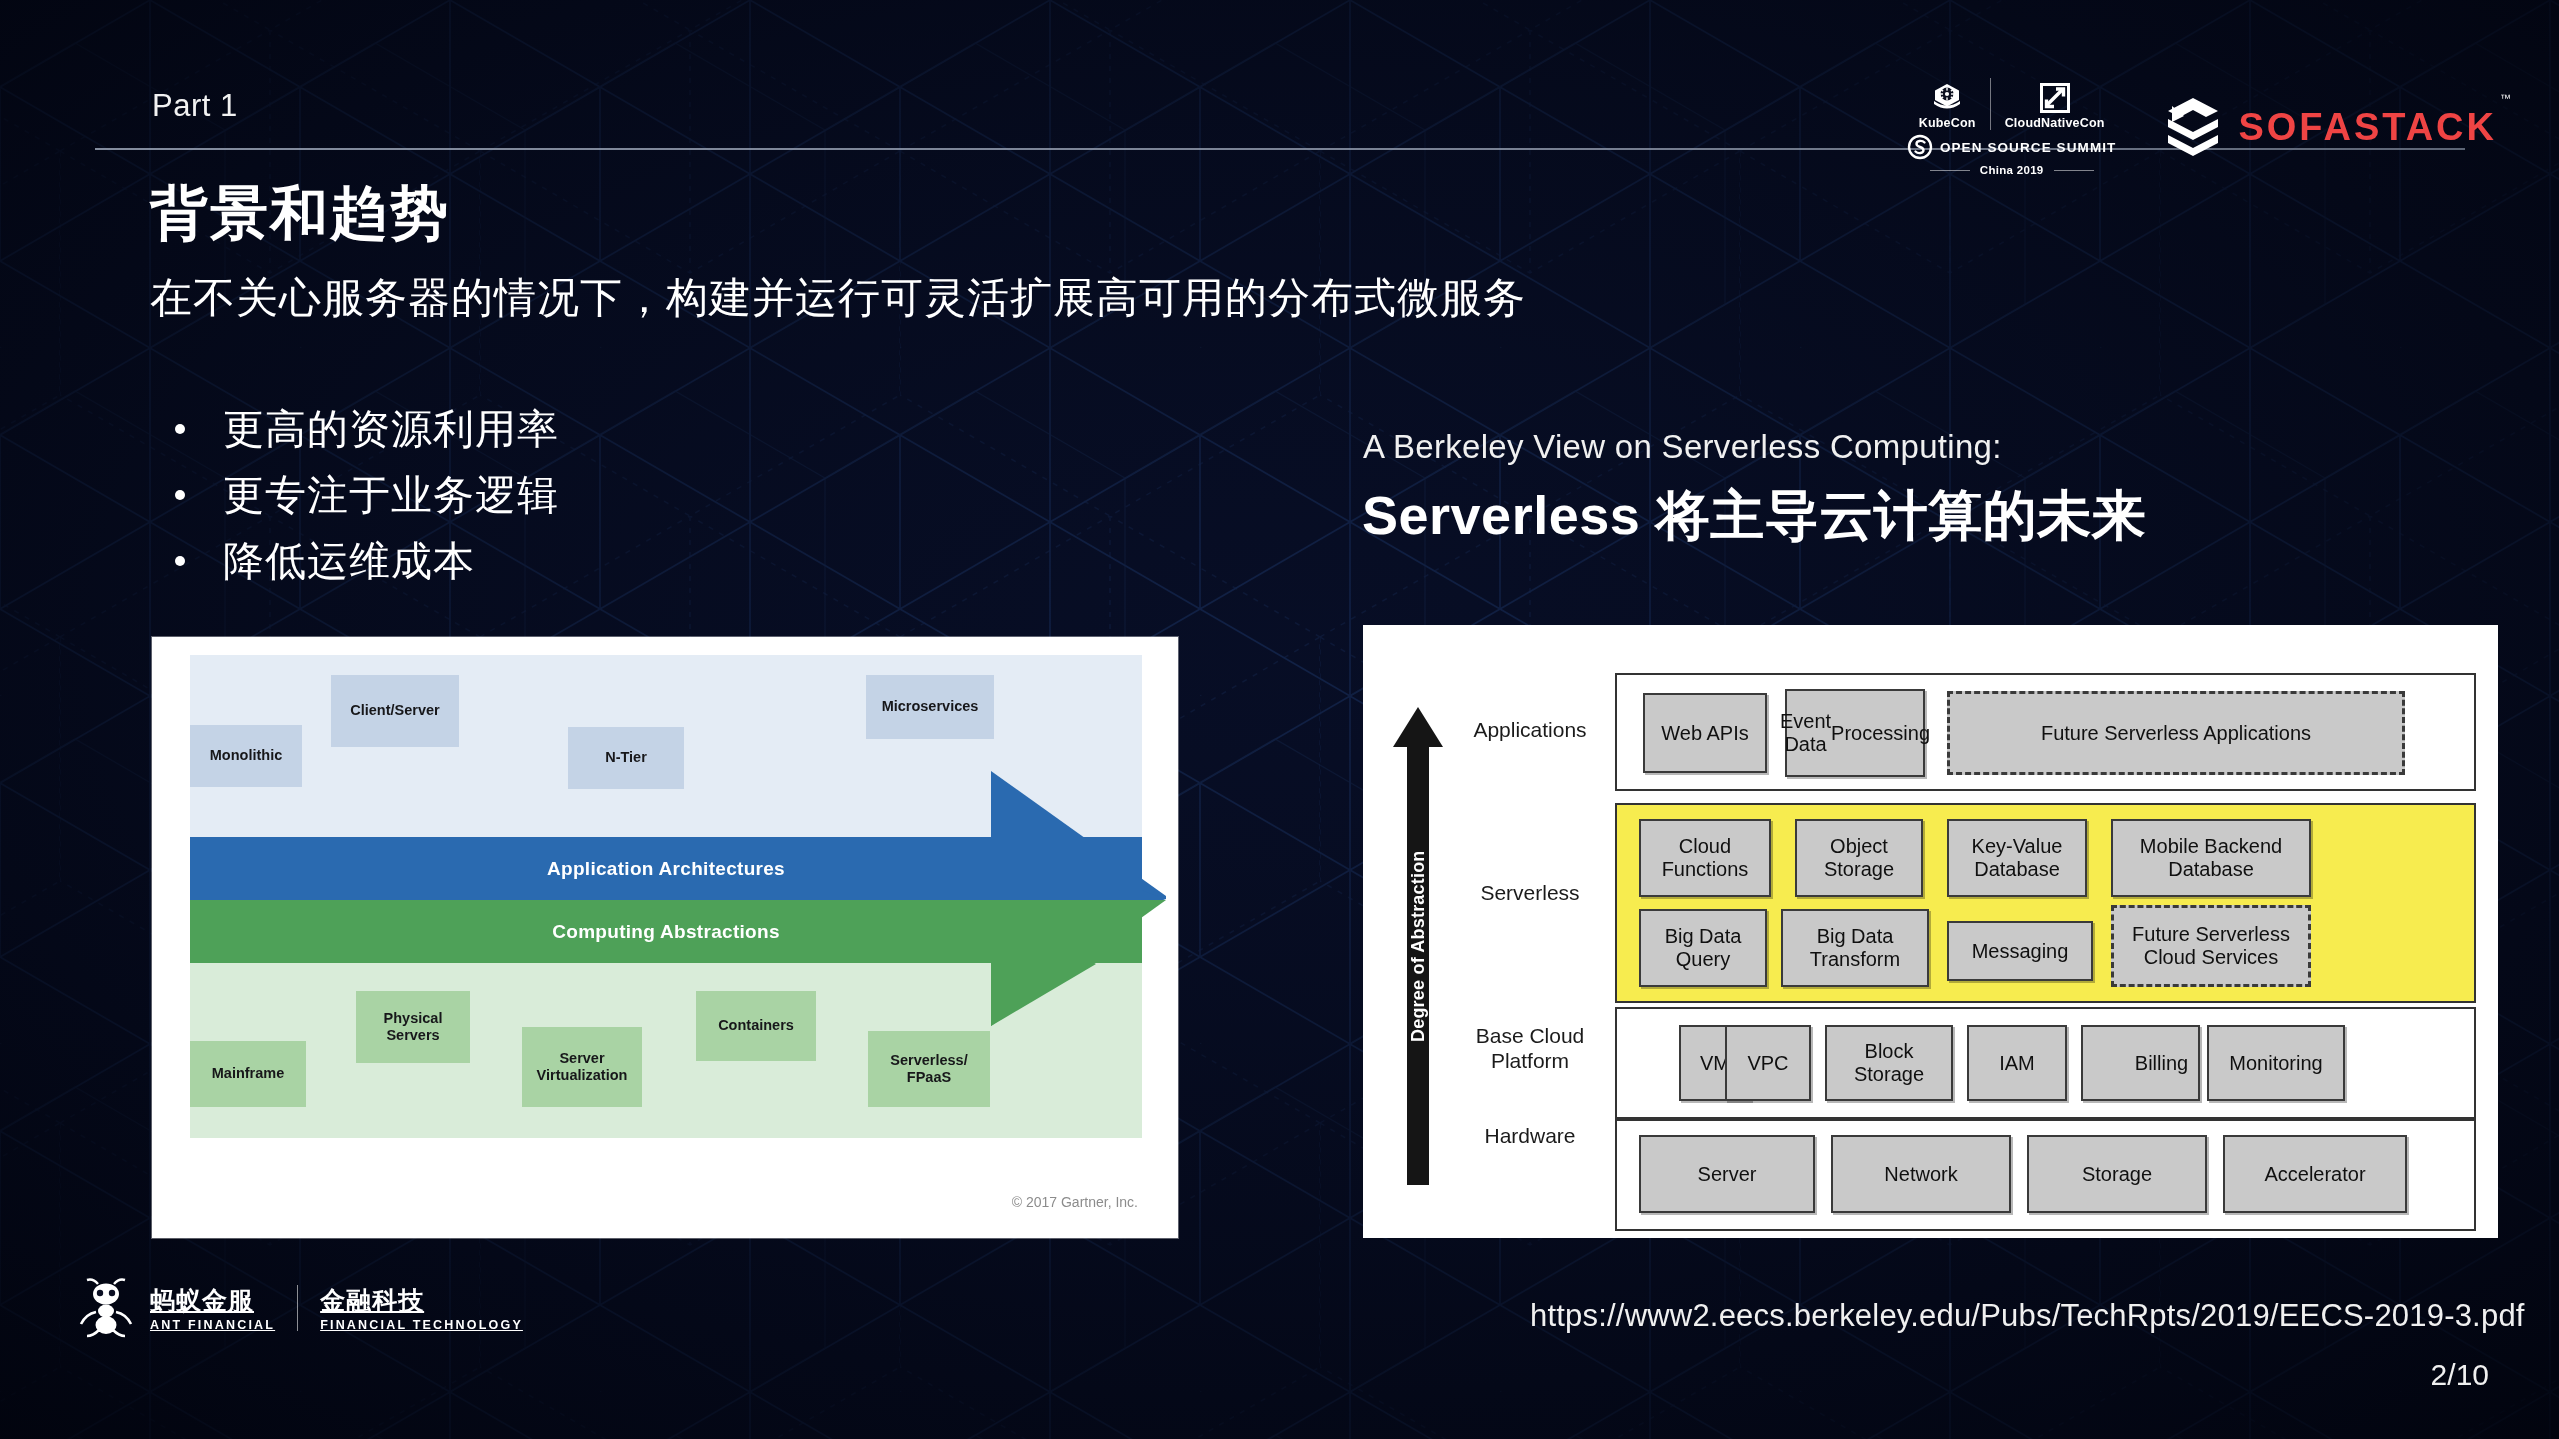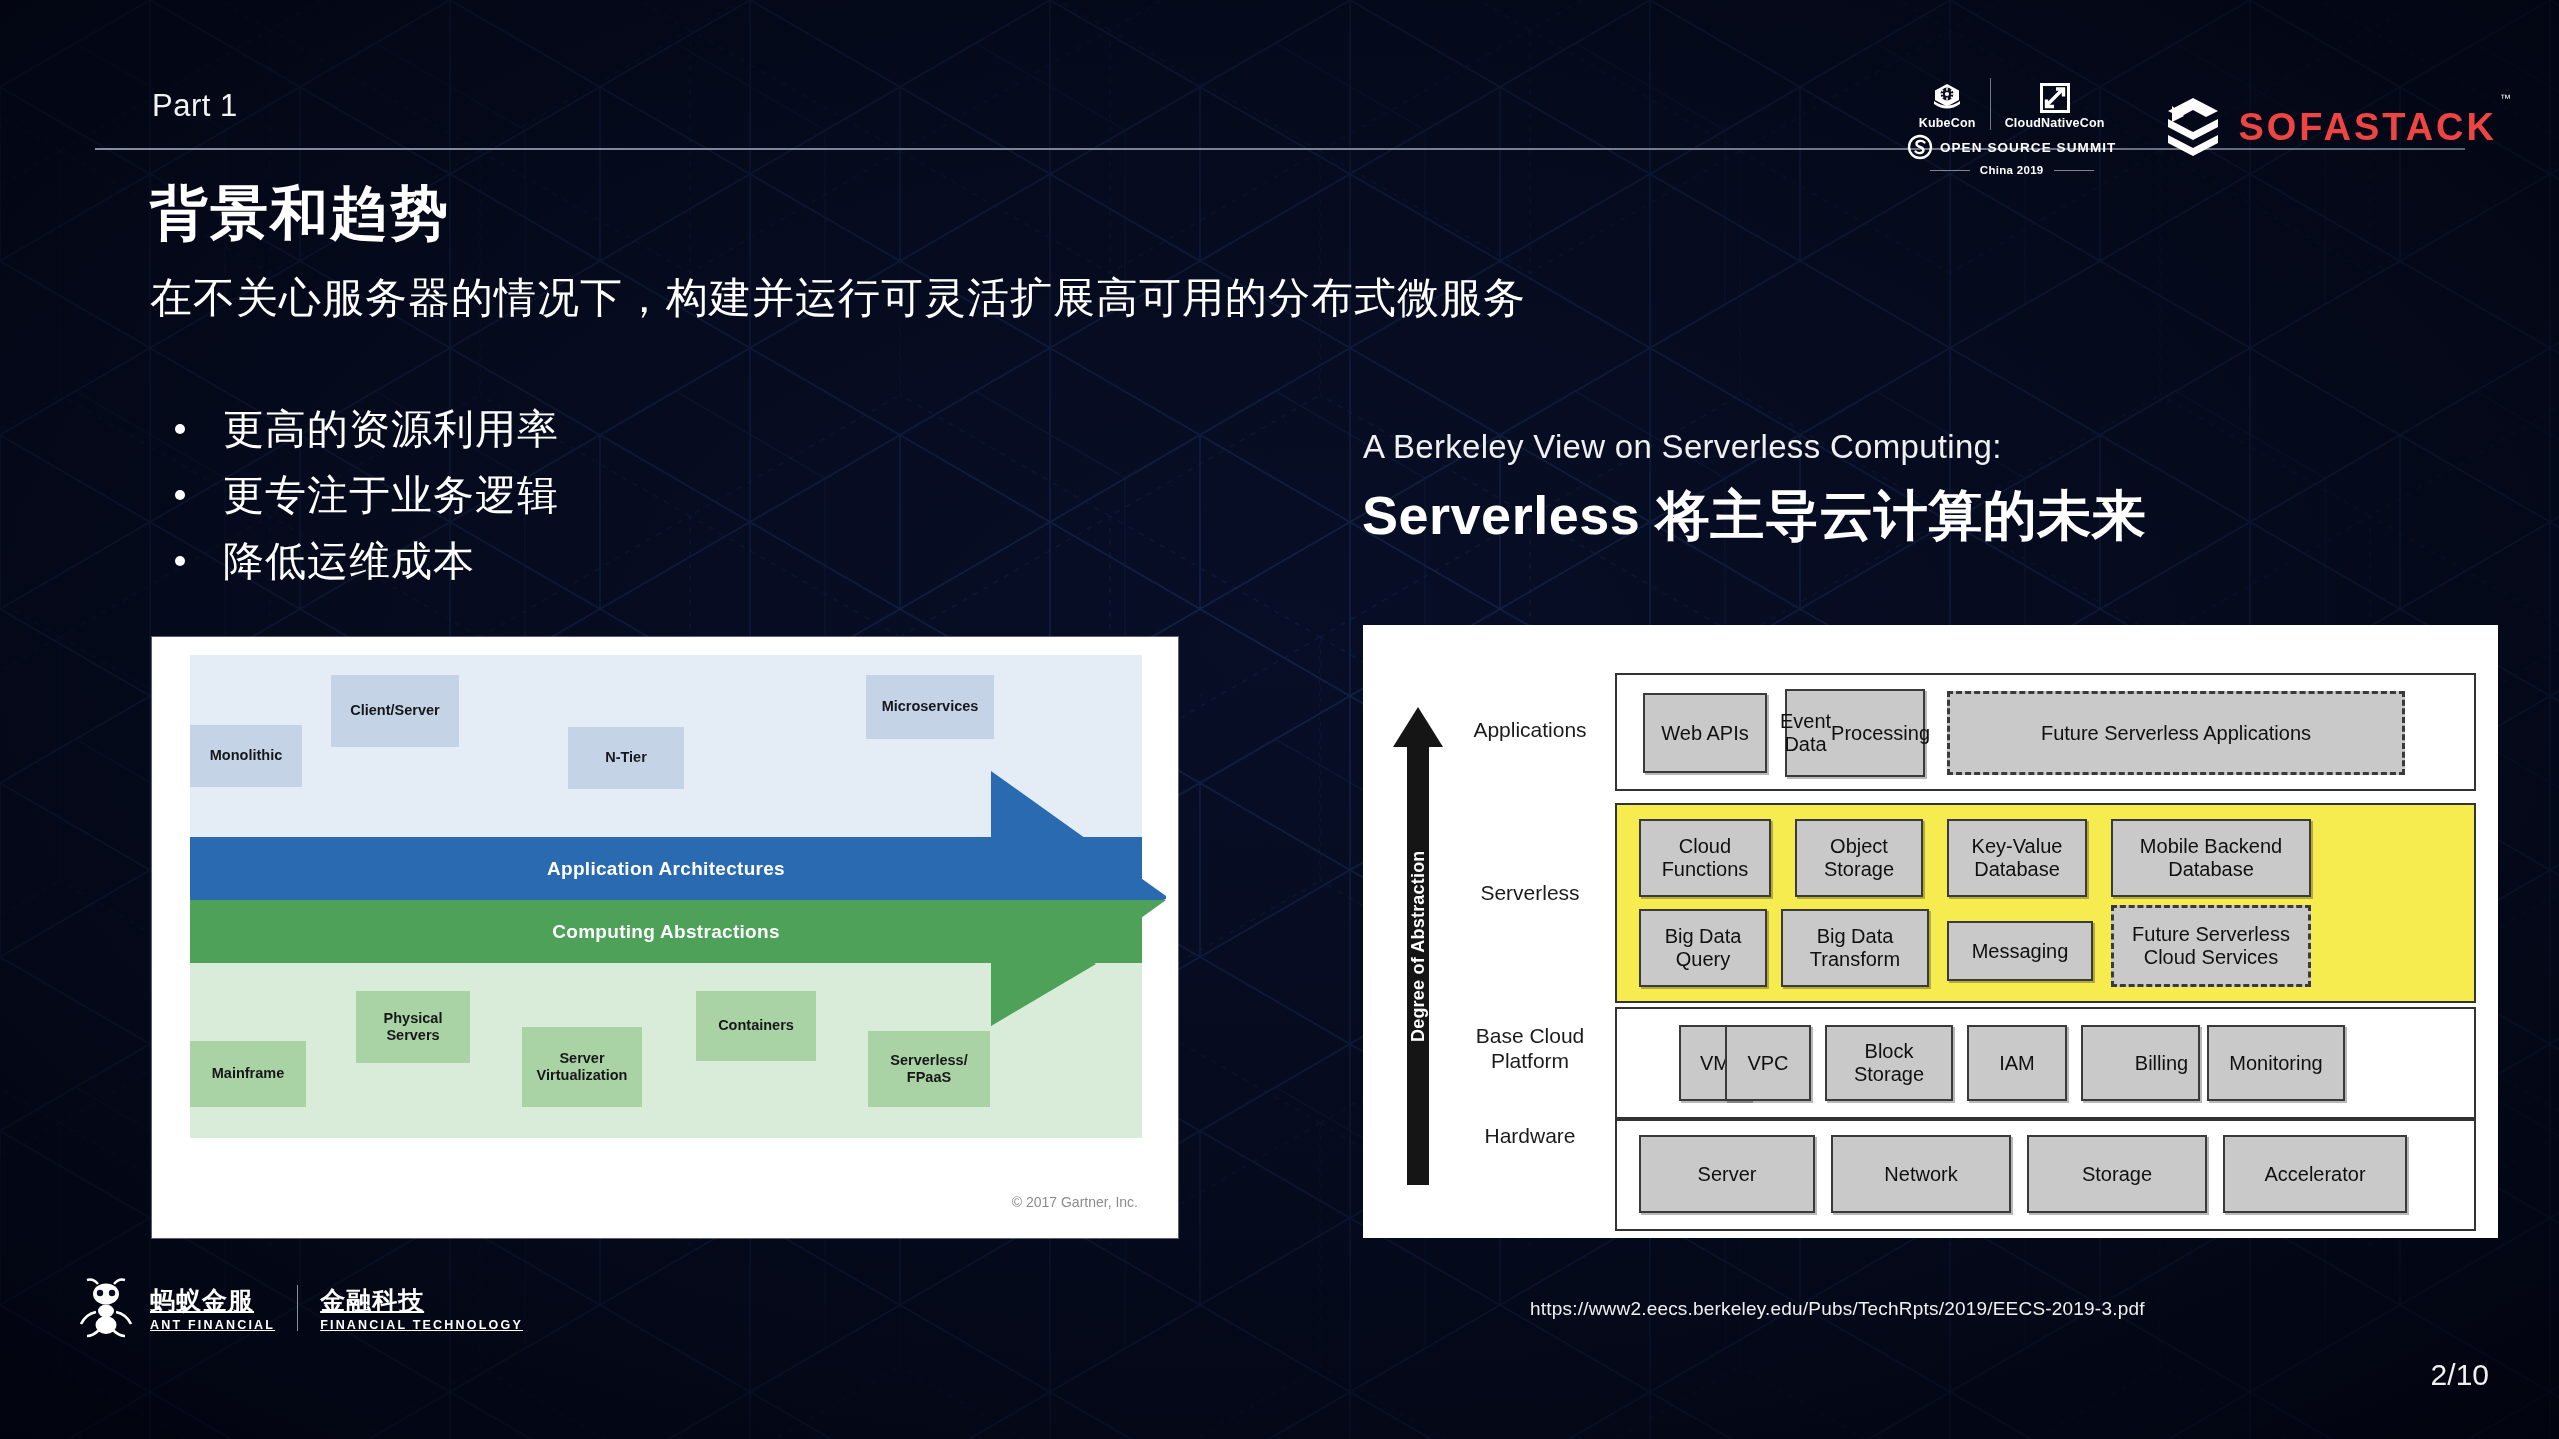--- a/index.html
+++ b/index.html
@@ -132,21 +132,21 @@
 
   .logo-bl{position:absolute;left:78px;top:1278px;display:flex;align-items:center;gap:16px;text-decoration:underline;}
   .ant-words{display:flex;flex-direction:column;gap:1px;}
   .ant-cn{font-size:25px;font-weight:700;letter-spacing:1px;color:#fff;}
   .ant-en{font-size:12.5px;font-weight:700;letter-spacing:2.2px;color:#fff;}
   .logo-sep{width:1px;height:46px;background:rgba(255,255,255,.55);margin:0 6px;}
 
   
   .src-url{
     position:absolute;left:1530px;top:1298px;
-    font-size:19px;color:#f0f0f0;letter-spacing:.2px;
+    font-size:31px;color:#f0f0f0;letter-spacing:.2px;
   }
   .page-num{
     position:absolute;right:70px;top:1358px;
     font-size:30px;color:#f0f0f0;
   }
 </style>
 </head>
 <body>
 
 <div id="bg">

